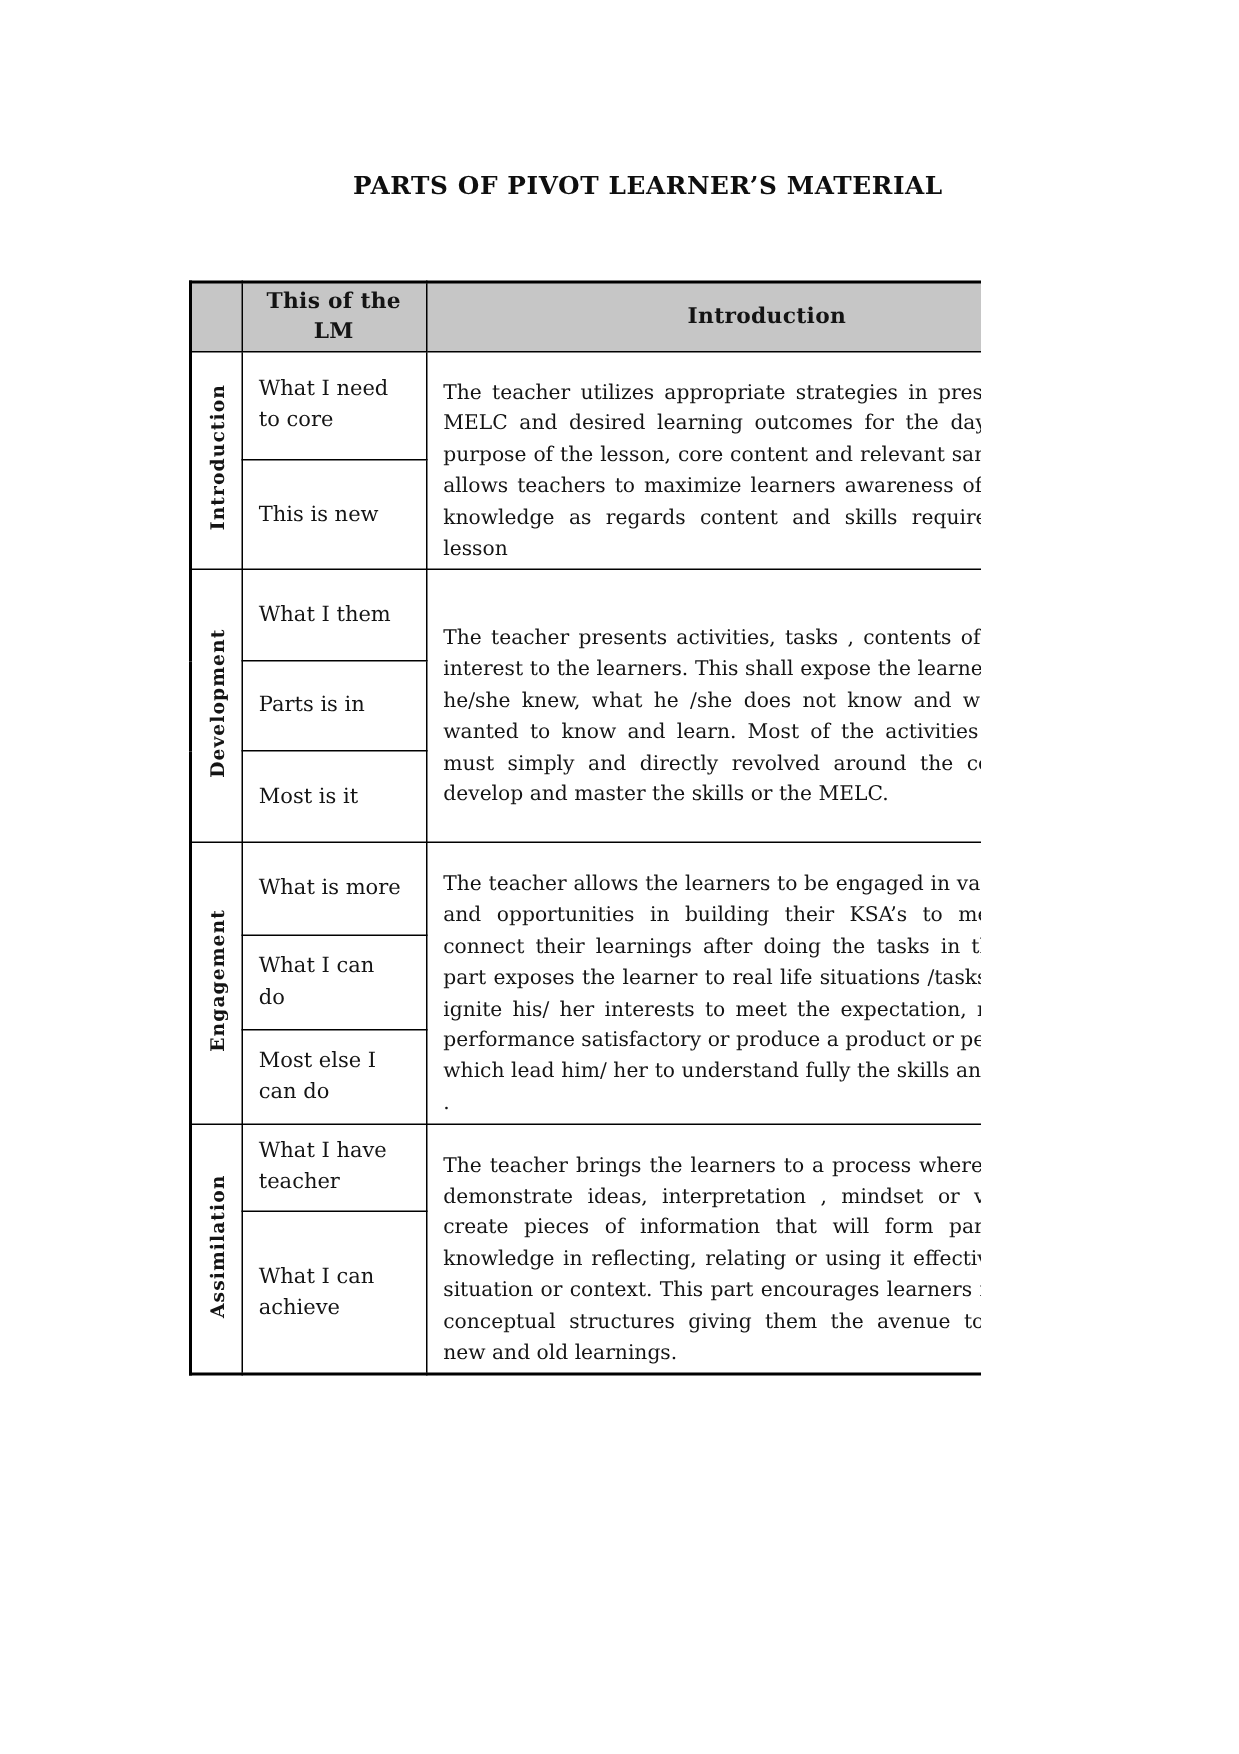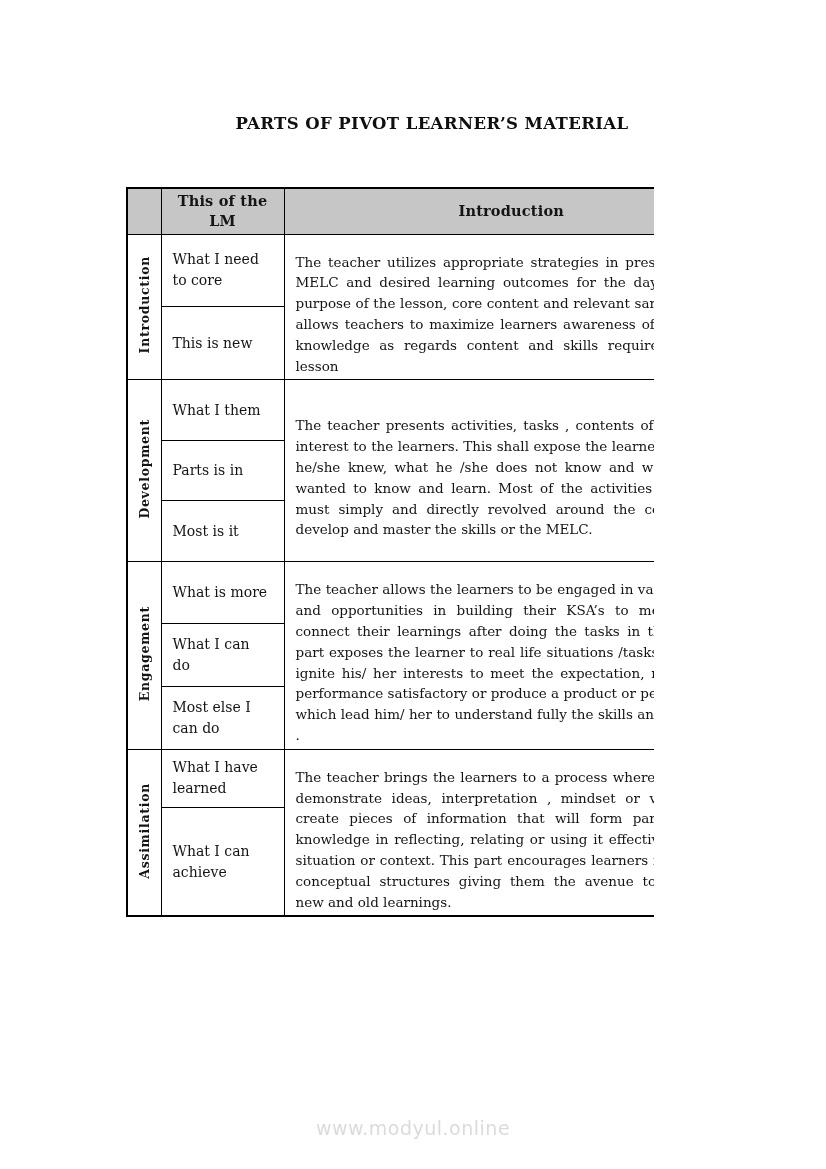--- a/index.html
+++ b/index.html
@@ -156,25 +156,24 @@
       <tr style="height:62px;">
         <td class="part-cell">Most else I
 can do</td>
       </tr>
 
       <tr style="height:57px;">
         <td class="stage-cell" rowspan="2">
           <span class="stage-label">Assimilation</span>
         </td>
         <td class="part-cell">What I have
-learned</td>
+teacher</td>
         <td class="desc-cell" rowspan="2">The teacher brings the learners to a process where they shall demonstrate ideas, interpretation , mindset or values and create pieces of information that will form part of their knowledge in reflecting, relating or using it effectively in any situation or context. This part encourages learners in creating conceptual structures giving them the avenue to integrate new and old learnings.</td>
       </tr>
       <tr style="height:106px;">
         <td class="part-cell">What I can
 achieve</td>
       </tr>
     </tbody>
   </table>
 
-  <div class="watermark">www.modyul.online</div>
 
 </div>
 
 </body></html>

